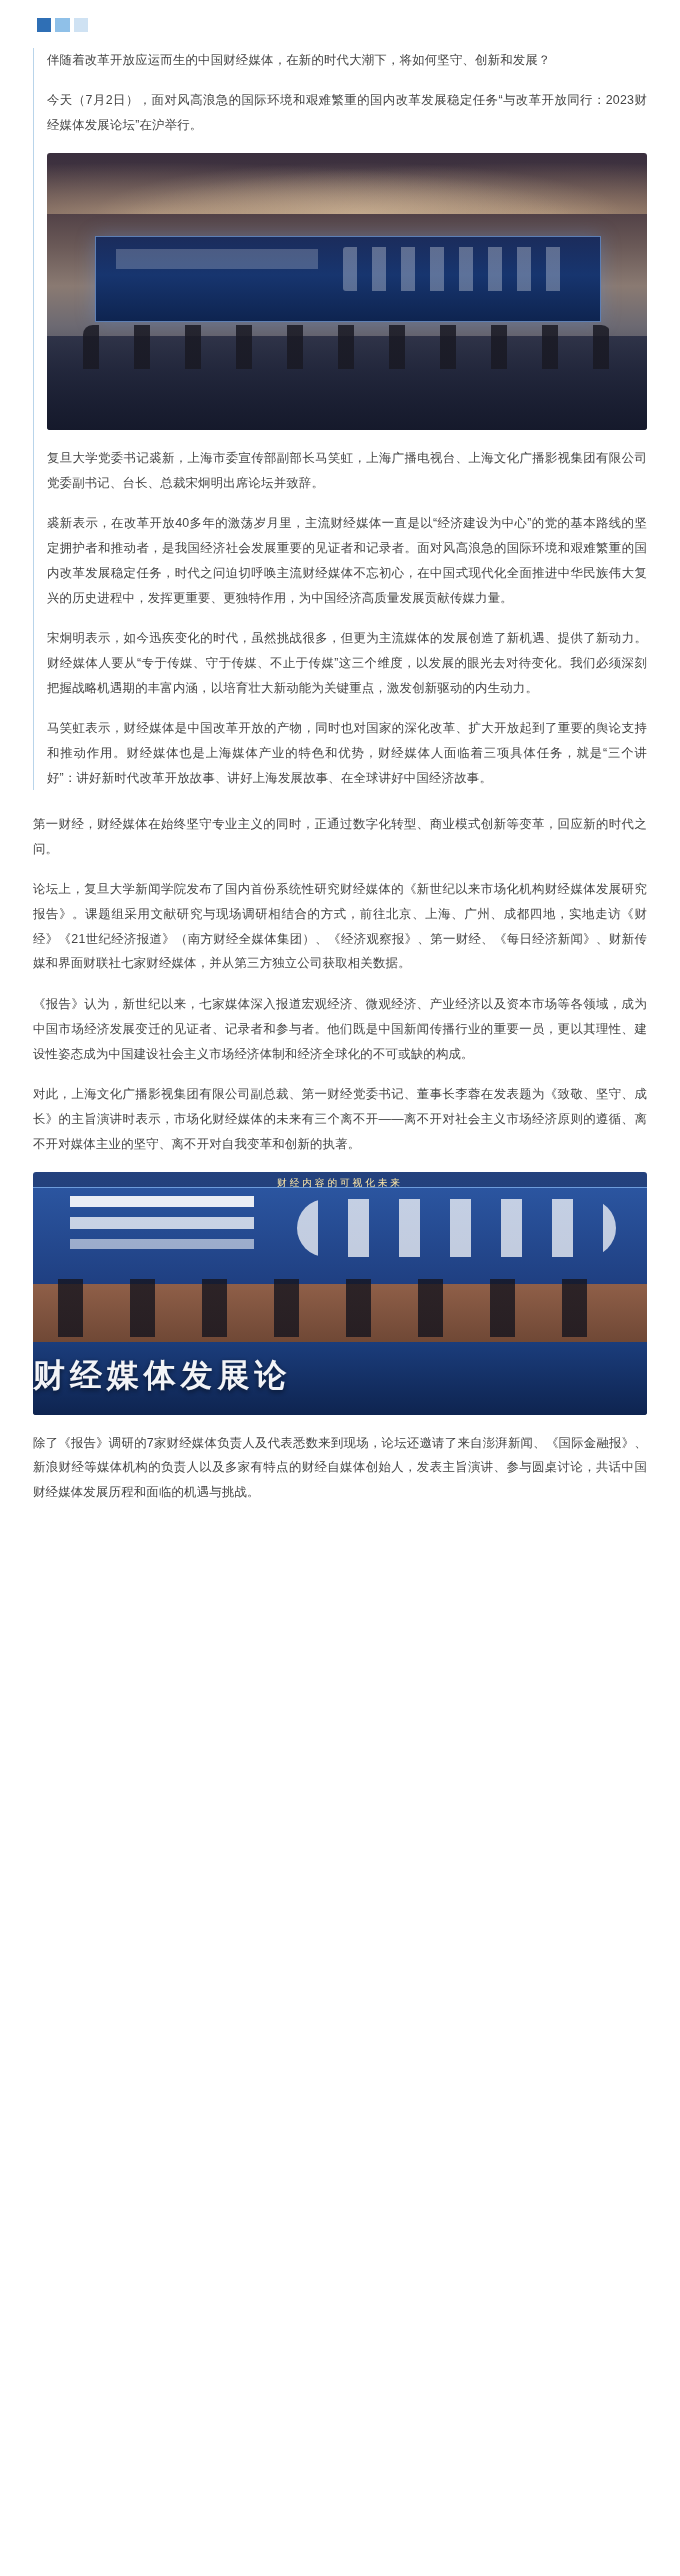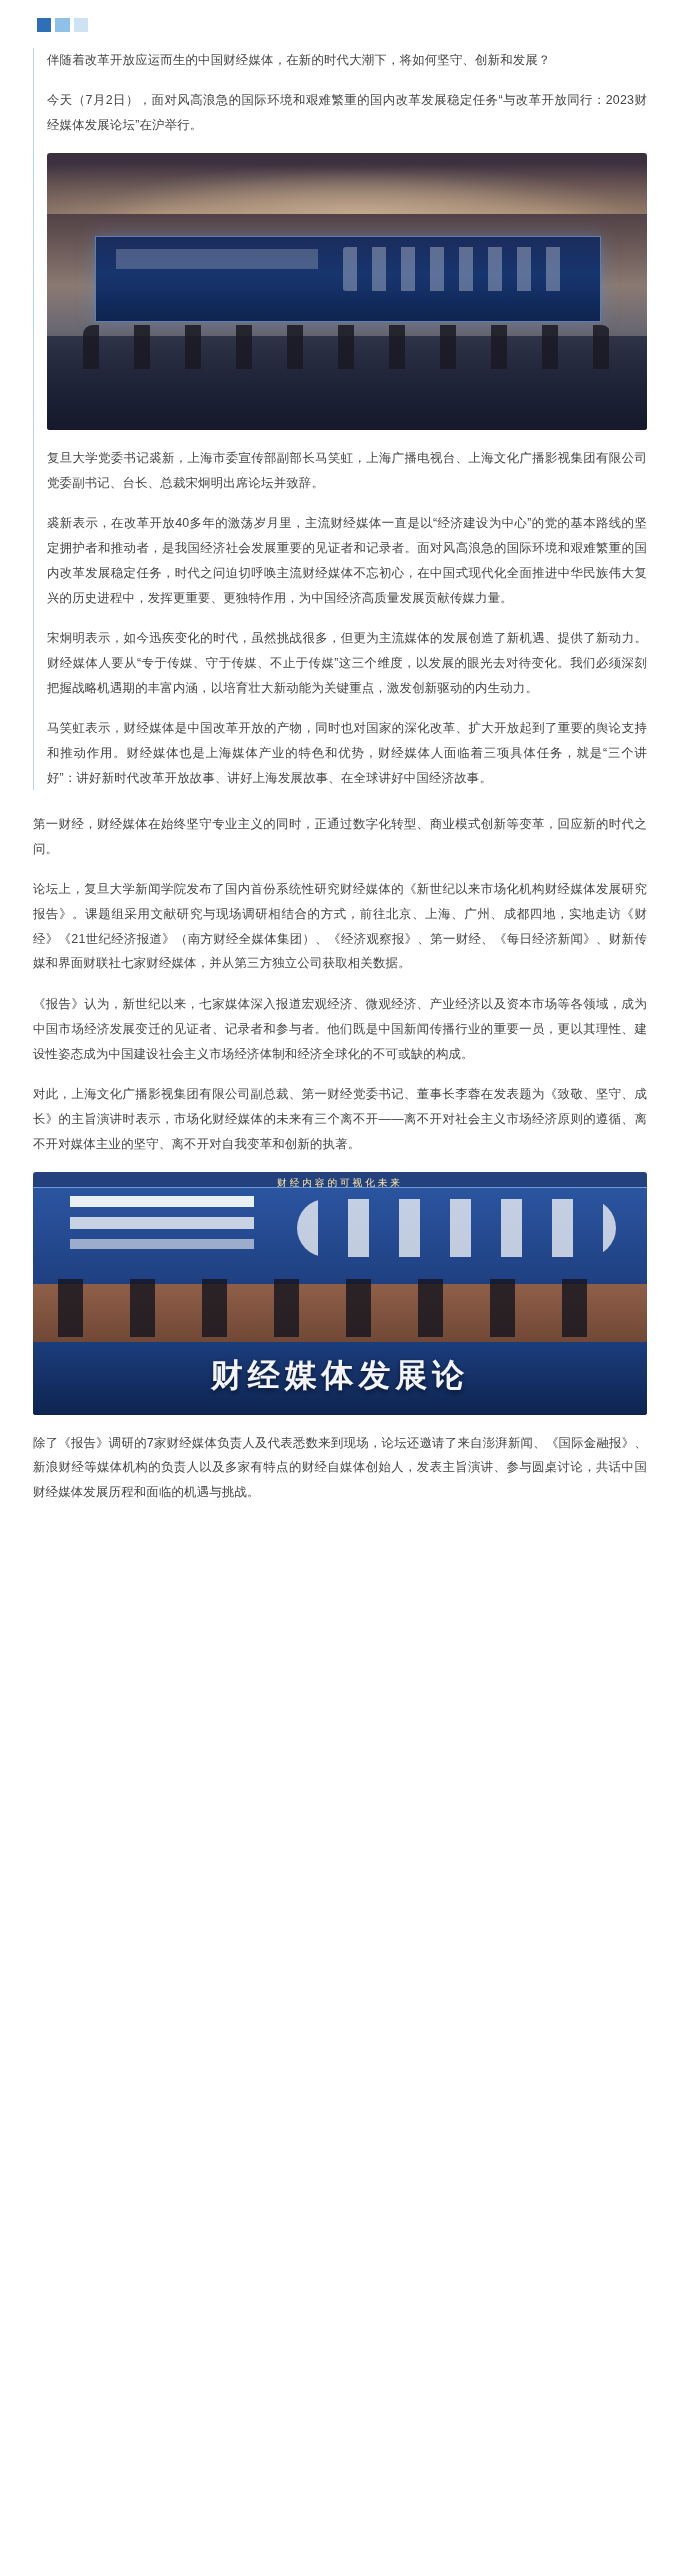--- a/index.html
+++ b/index.html
@@ -177,21 +177,21 @@
   .p2-lower {
     position: absolute;
     left: 0; right: 0; bottom: 0;
     height: 30%;
     background: linear-gradient(180deg, #1b3d7c 0%, #0e2450 100%);
   }
   .p2-bigtext {
     position: absolute;
     left: 0; right: 0;
     bottom: 7%;
-    text-align: center;
+    text-align: left;
     font-size: 32px;
     font-weight: bold;
     letter-spacing: 4.9px;
     color: #ffffff;
     opacity: 0.95;
     text-shadow: 0 1.9px 5.8px rgba(0,0,0,0.55);
   }
   .p2-smalltext {
     position: absolute;
     left: 0; right: 0;

